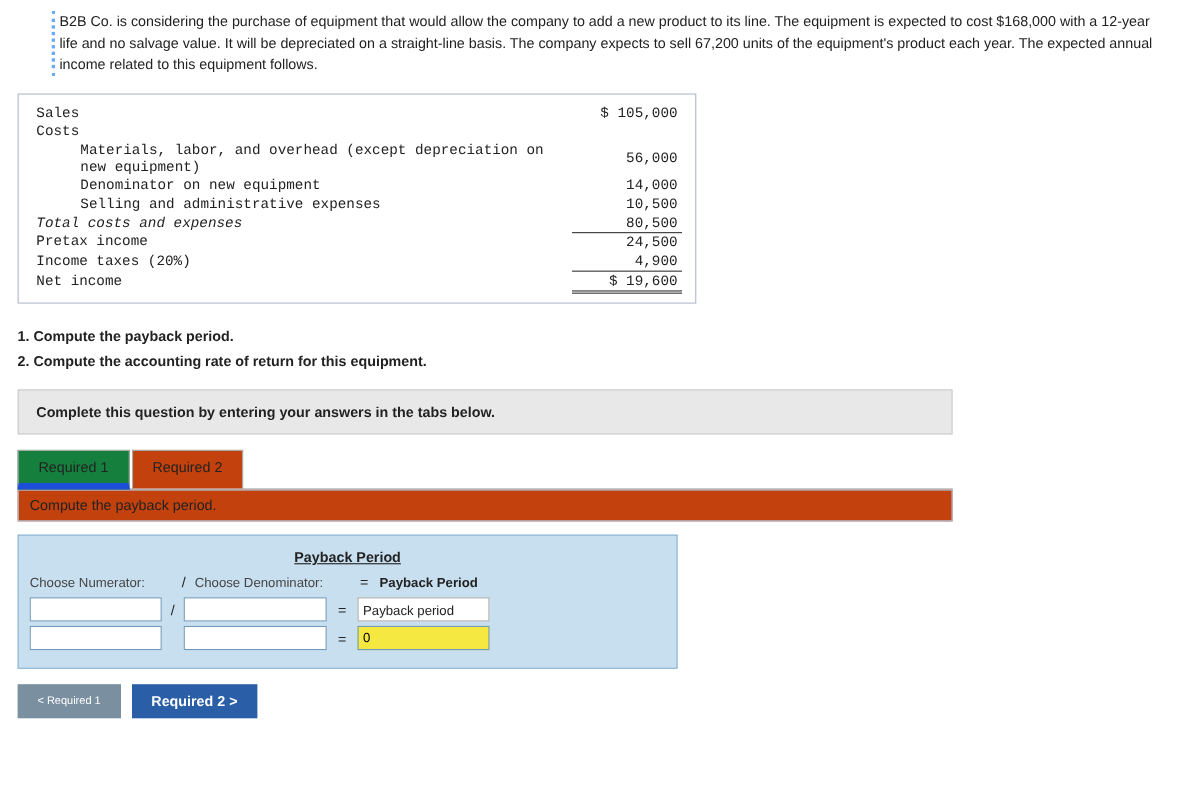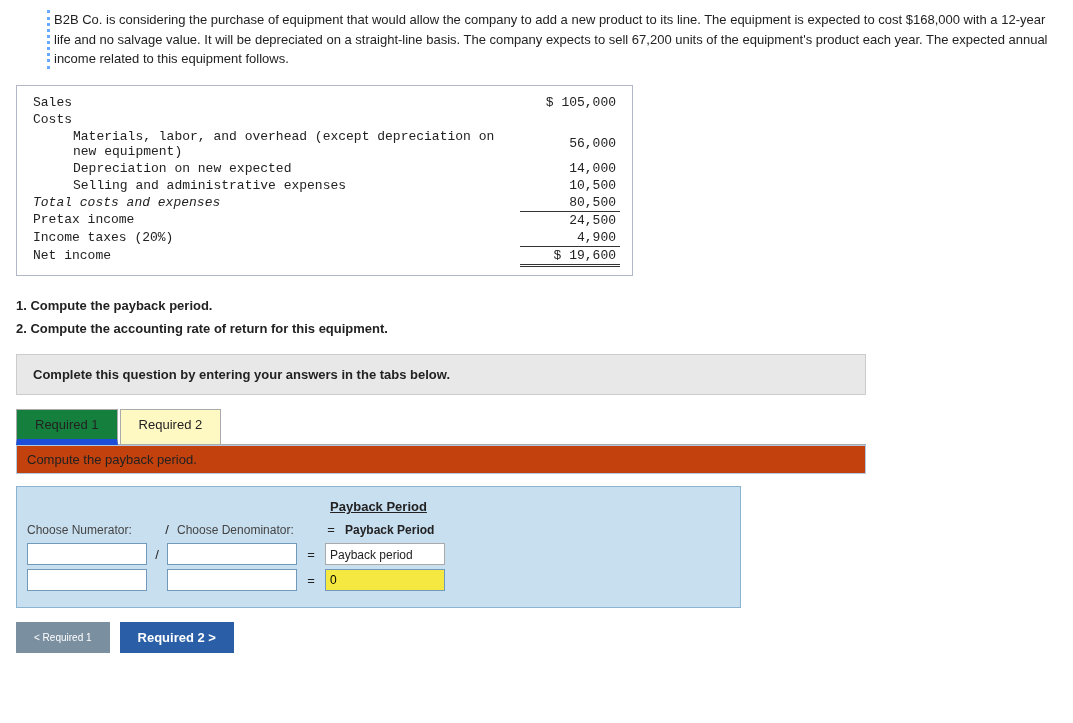--- a/index.html
+++ b/index.html
@@ -57,41 +57,41 @@
       border-bottom: 1px solid #aaa;
       margin-bottom: 0;
       width: 850px;
     }
     .tab {
       padding: 7px 18px;
       border: 1px solid #aaa;
       border-bottom: none;
       cursor: pointer;
       font-size: 13px;
-      background: #fef9c3;
+      background: #c2410c;
       margin-right: 2px;
     }
     .tab.active {
       background: #15803d;
       border-bottom: 6px solid #1d4ed8;
       margin-bottom: -1px;
     }
     .section-header {
       background: #c2410c;
       border: 1px solid #b0c8e0;
       padding: 6px 10px;
       font-size: 13px;
       margin-bottom: 12px;
       width: 850px;
     }
     .payback-section {
       background: #c8dff0;
       border: 1px solid #8ab4d0;
       padding: 12px 10px;
-      width: 725px;
+      width: 600px;
       margin-bottom: 14px;
     }
     .payback-title {
       text-align: center;
       font-weight: bold;
       font-size: 13px;
       text-decoration: underline;
       margin-bottom: 8px;
     }
     .payback-header-row {
@@ -206,21 +206,21 @@
         </tr>
         <tr>
           <td style="padding-left: 4px;">Costs</td>
           <td class="amount"></td>
         </tr>
         <tr>
           <td style="padding-left: 44px;">Materials, labor, and overhead (except depreciation on new equipment)</td>
           <td class="amount">56,000</td>
         </tr>
         <tr>
-          <td style="padding-left: 44px;">Depreciation on new expected</td>
+          <td style="padding-left: 44px;">Denominator on new equipment</td>
           <td class="amount">14,000</td>
         </tr>
         <tr>
           <td style="padding-left: 44px;">Selling and administrative expenses</td>
           <td class="amount">10,500</td>
         </tr>
         <tr>
           <td style="padding-left: 4px; font-style: italic;">Total costs and expenses</td>
           <td class="amount" style="border-bottom: 1px solid rgb(51, 51, 51); margin-top: 32px;">80,500</td>
         </tr>

